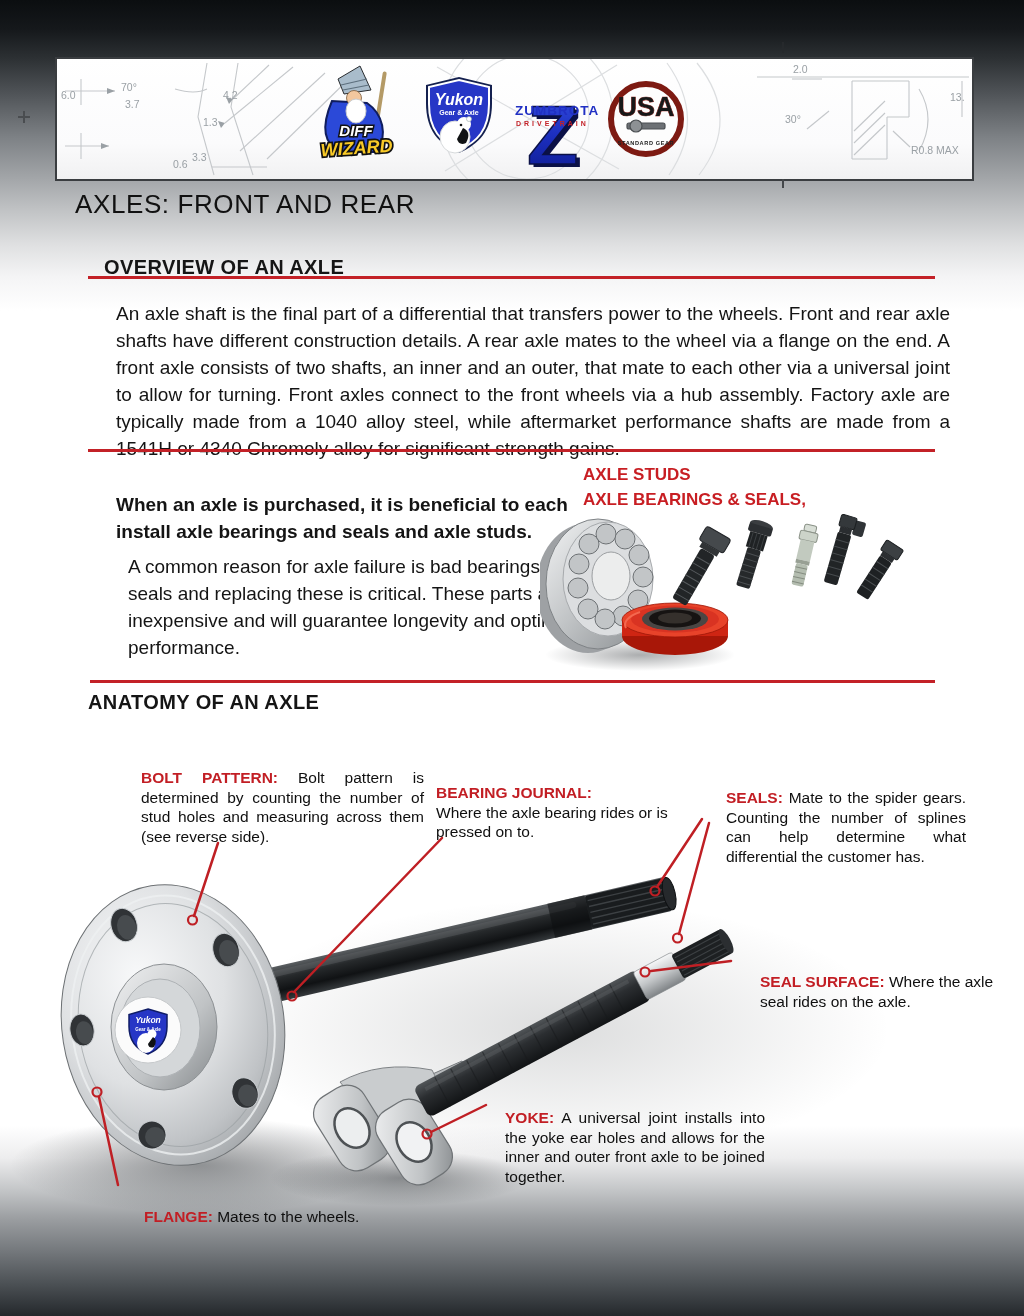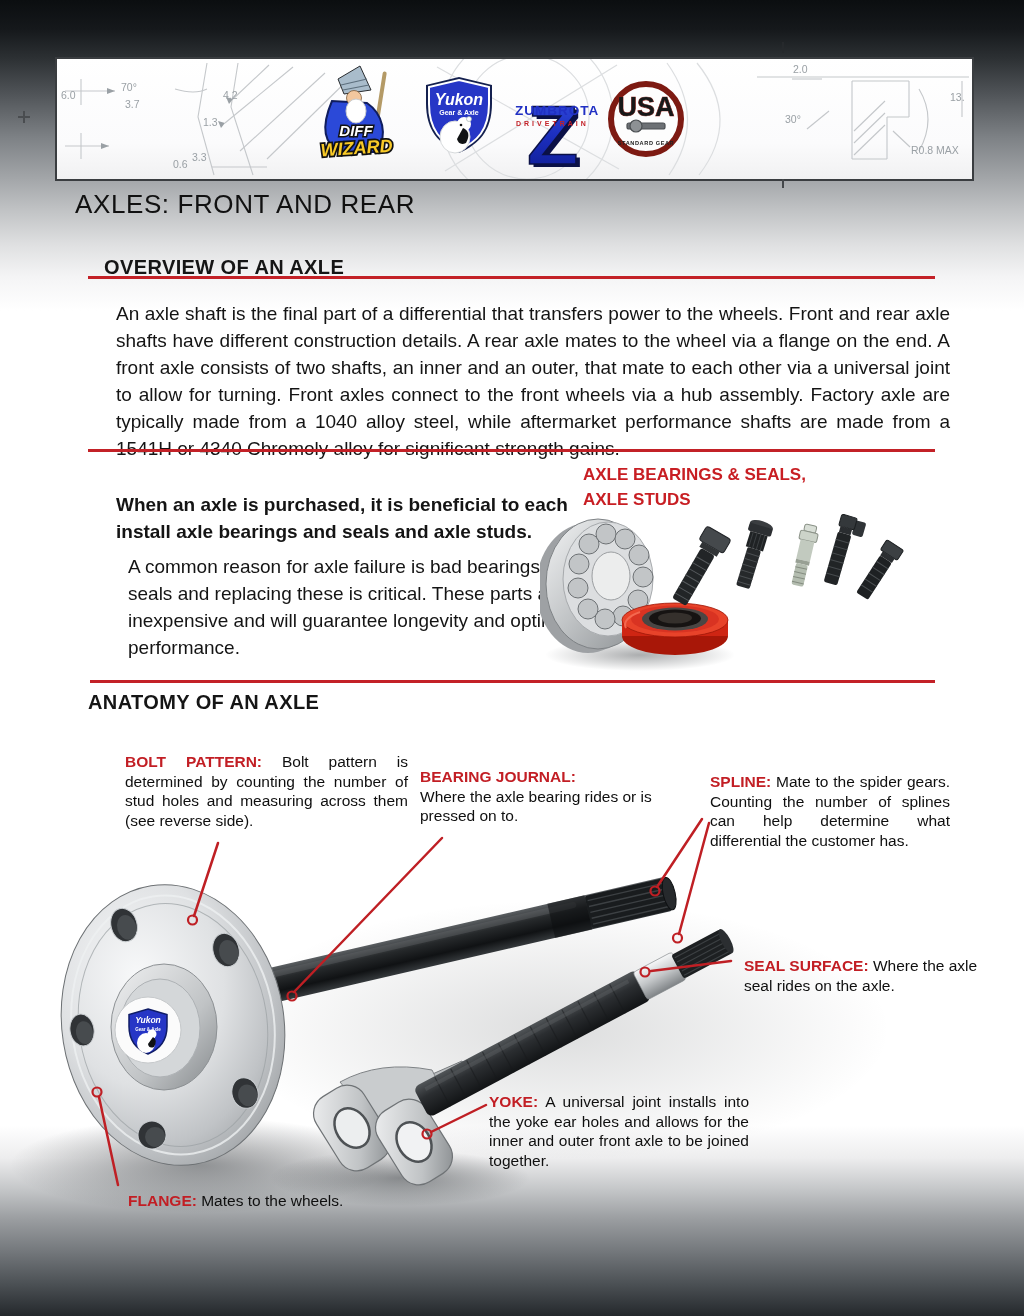--- a/index.html
+++ b/index.html
@@ -17,21 +17,21 @@
     left:55px;top:57px;width:915px;height:120px;
     background:linear-gradient(180deg,#ffffff 0%,#fbfbfc 70%,#f1f1f2 100%);
     border:2px solid #3a3d40;
   }
   .page-title{font-size:26px;font-weight:400;color:#111;letter-spacing:.6px;margin:0;}
   .sec-heading{font-size:20px;font-weight:700;color:#151515;letter-spacing:.4px;margin:0;}
   .rule{height:3px;background:#c32127;}
   .bodytext{font-size:19px;line-height:27px;color:#141414;text-align:justify;margin:12px;}
   .boldlead{font-weight:700;}
   .red-label{font-size:17px;font-weight:700;color:#c81e23;line-height:25px;margin:0;}
-  .callout{font-size:15.5px;line-height:19.5px;color:#0f0f0f;text-align:justify;margin:0;}
+  .callout{font-size:15.5px;line-height:19.5px;color:#0f0f0f;text-align:justify;margin:16px;}
   .callout.left-align{text-align:left;}
   .callout .term{color:#c21e24;font-weight:700;}
   .callout .term-block{display:block;}
   .tick{background:#26292c;}
 </style>
 </head>
 <body>
 
 <div class="page">
 
@@ -153,22 +153,22 @@
   <h1 class="abs page-title" style="left:75px;top:189px;">AXLES: FRONT AND REAR</h1>
 
   <h2 class="abs sec-heading" style="left:104px;top:248px;margin-top:8px;">OVERVIEW OF AN AXLE</h2>
   <div class="abs rule" style="left:88px;top:276px;width:847px;"></div>
   <p class="abs bodytext" style="left:104px;top:288px;width:834px;">An axle shaft is the final part of a differential that transfers power to the wheels. Front and rear axle shafts have different construction details. A rear axle mates to the wheel via a flange on the end. A front axle consists of two shafts, an inner and an outer, that mate to each other via a universal joint to allow for turning. Front axles connect to the front wheels via a hub assembly. Factory axle are typically made from a 1040 alloy steel, while aftermarket performance shafts are made from a 1541H or 4340 Chromoly alloy for significant strength gains.</p>
 
   <div class="abs rule" style="left:88px;top:449px;width:847px;"></div>
   <p class="abs bodytext boldlead" style="left:104px;top:479px;width:458px;text-align:left;">When an axle is purchased, it is beneficial to each install axle bearings and seals and axle studs.</p>
   <p class="abs bodytext" style="left:116px;top:541px;width:466px;text-align:left;">A common reason for axle failure is bad bearings and seals and replacing these is critical.  These parts are inexpensive and will guarantee longevity and optimal performance.</p>
   <div class="abs" style="left:583px;top:462px;">
+    <p class="red-label">AXLE STUDS</p>
     <p class="red-label">AXLE BEARINGS &amp; SEALS,</p>
-    <p class="red-label">AXLE STUDS</p>
   </div>
 
   <svg class="abs" style="left:540px;top:500px;" width="400" height="185" viewBox="0 0 400 185">
     <defs>
       <linearGradient id="silverA" x1="0" y1="0" x2="1" y2="1">
         <stop offset="0" stop-color="#f2f3f4"></stop>
           <stop offset=".5" stop-color="#c0c3c5"></stop>
           <stop offset="1" stop-color="#8a8e91"></stop>
       </linearGradient>
       <radialGradient id="softShadow" cx=".5" cy=".5" r=".5">
@@ -398,21 +398,21 @@
         <circle cx="427" cy="404" r="4.5"></circle>
         <circle cx="97" cy="362" r="4.5"></circle>
       </g>
     </g>
   </svg>
 
   <p class="abs callout" style="left:125px;top:752px;width:283px;"><span class="term">BOLT PATTERN:</span> <span>Bolt pattern is determined by counting the number of stud holes and measuring across them (see reverse side).</span></p>
 
   <p class="abs callout left-align" style="left:420px;top:767px;width:256px;"><span class="term term-block">BEARING JOURNAL:</span><span>Where the axle bearing rides or is pressed on to.</span></p>
 
-  <p class="abs callout" style="left:710px;top:772px;width:240px;"><span class="term">SPLINE:</span> <span>Mate to the spider gears. Counting the number of splines can help determine what differential the customer has.</span></p>
+  <p class="abs callout" style="left:710px;top:772px;width:240px;"><span class="term">SEALS:</span> <span>Mate to the spider gears. Counting the number of splines can help determine what differential the customer has.</span></p>
 
   <p class="abs callout left-align" style="left:744px;top:956px;width:252px;"><span class="term">SEAL SURFACE:</span> <span>Where the axle seal rides on the axle.</span></p>
 
   <p class="abs callout" style="left:489px;top:1092px;width:260px;"><span class="term">YOKE:</span> <span>A universal joint installs into the yoke ear holes and allows for the inner and outer front axle to be joined together.</span></p>
 
   <p class="abs callout left-align" style="left:128px;top:1191px;width:420px;"><span class="term">FLANGE:</span> <span>Mates to the wheels.</span></p>
 
 </div>
 
 </body></html>

